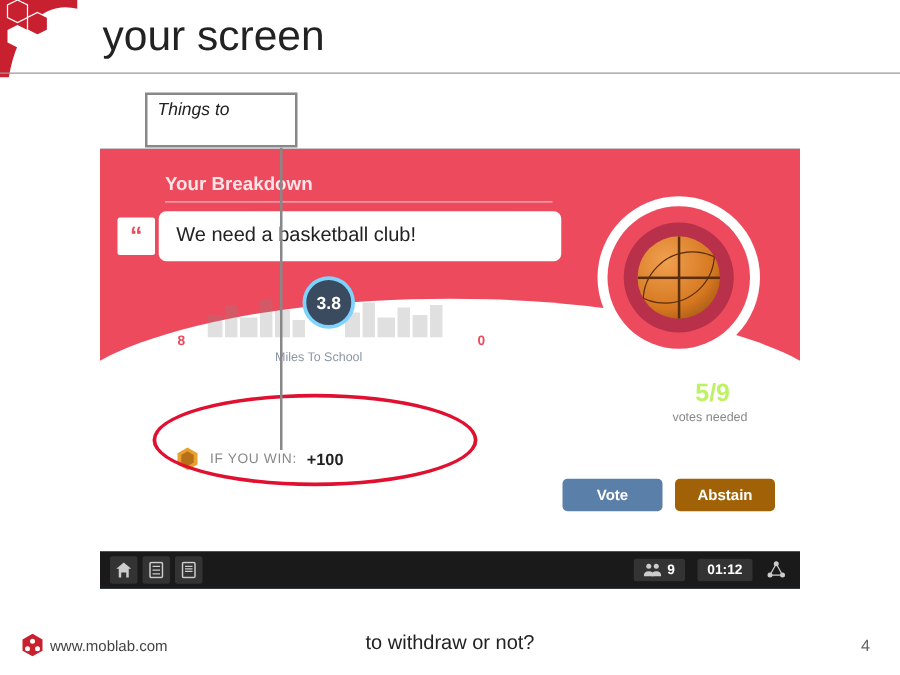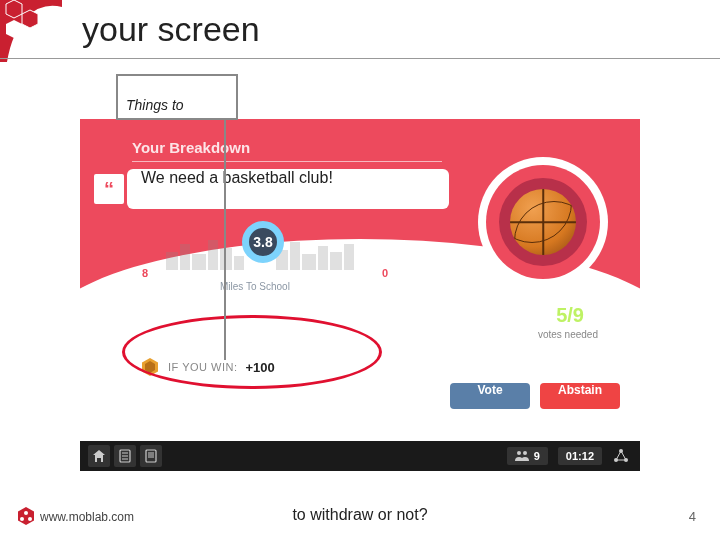--- a/index.html
+++ b/index.html
@@ -5,71 +5,71 @@
   * { box-sizing: border-box; margin: 0; padding: 0; }
   body { width: 720px; height: 540px; font-family: Arial, sans-serif; position: relative; background: #fff; overflow: hidden; }
   
   .corner-logo { position: absolute; top: -8px; left: -8px; width: 70px; height: 70px; }
   .corner-logo svg { width: 100%; height: 100%; }
   
   .title { position: absolute; top: 10px; left: 82px; font-size: 34px; font-weight: 400; color: #222; }
   
   .title-line { position: absolute; top: 58px; left: 0; right: 0; height: 1px; background: #999; }
   
-  .callout-box { position: absolute; top: 74px; left: 116px; width: 122px; height: 44px; border: 2px solid #888; background: #fff; padding: 21px 8px; font-style: italic; font-size: 14px; color: #222; line-height: 1.25; z-index: 20; }
+  .callout-box { position: absolute; top: 74px; left: 116px; width: 122px; height: 44px; border: 2px solid #888; background: #fff; padding: 3px 8px; font-style: italic; font-size: 14px; color: #222; line-height: 1.25; z-index: 20; }
   .callout-line { position: absolute; top: 118px; left: 224px; width: 2px; height: 242px; background: #888; z-index: 19; }
   
   .game-frame { position: absolute; top: 119px; left: 80px; width: 560px; height: 352px; background: #2b3a4f; overflow: hidden; }
   
   .red-bg { position: absolute; top: 0; left: 0; right: 0; height: 170px; background: #ed4a5d; }
   .curve { position: absolute; top: 120px; left: -40px; right: -40px; height: 120px; background: #fff; border-radius: 50% 50% 0 0 / 80% 80% 0 0; }
   .white-lower { position: absolute; top: 175px; left: 0; right: 0; height: 148px; background: #fff; }
   
   .breakdown-label { position: absolute; top: 20px; left: 52px; color: rgba(255,255,255,0.85); font-size: 15px; font-weight: 600; }
   .breakdown-line { position: absolute; top: 42px; left: 52px; width: 310px; height: 1px; background: rgba(255,255,255,0.6); }
   
   .quote-icon { position: absolute; top: 55px; left: 14px; width: 30px; height: 30px; background: #fff; display: flex; align-items: center; justify-content: center; font-size: 20px; color: #ed4a5d; font-weight: bold; border-radius: 2px; }
-  .speech { position: absolute; top: 50px; left: 47px; width: 322px; height: 40px; background: #fff; border-radius: 6px; display: flex; padding: 0 14px; font-size: 16px; color: #222; }
+  .speech { position: absolute; top: 50px; left: 47px; width: 322px; height: 40px; background: #fff; border-radius: 6px; display: flex; align-items: center; padding: 0 14px; font-size: 16px; color: #222; }
   
   .ball-ring { position: absolute; top: 38px; right: 32px; width: 130px; height: 130px; border-radius: 50%; background: #fff; display: flex; align-items: center; justify-content: center; z-index: 5; }
   .ball-ring2 { width: 114px; height: 114px; border-radius: 50%; background: #ed4a5d; display: flex; align-items: center; justify-content: center; }
   .ball-ring3 { width: 88px; height: 88px; border-radius: 50%; background: #b8304a; display: flex; align-items: center; justify-content: center; }
   .basketball { width: 66px; height: 66px; border-radius: 50%; background: radial-gradient(circle at 35% 30%, #f0a050, #d67820 60%, #8a4510); position: relative; overflow: hidden; }
   .basketball::before, .basketball::after { content: ""; position: absolute; background: #5a2e0a; }
   .basketball::before { left: 50%; top: 0; width: 1.5px; height: 100%; transform: translateX(-50%); }
   .basketball::after { top: 50%; left: 0; height: 1.5px; width: 100%; transform: translateY(-50%); }
   .bball-arc1 { position: absolute; width: 80px; height: 80px; border: 1.5px solid #5a2e0a; border-radius: 50%; top: -26px; left: -18px; }
   .bball-arc2 { position: absolute; width: 80px; height: 80px; border: 1.5px solid #5a2e0a; border-radius: 50%; bottom: -26px; right: -18px; }
   
   .skyline { position: absolute; top: 115px; left: 86px; width: 190px; height: 36px; opacity: 0.25; z-index: 3; }
   .skyline rect { fill: #888; }
   
-  .dist-badge { position: absolute; top: 102px; left: 162px; width: 42px; height: 42px; background: #3a4a5f; border: 7px solid #7dd3fc; border-radius: 50%; display: flex; align-items: center; justify-content: center; color: #fff; font-weight: bold; font-size: 14px; z-index: 6; }
+  .dist-badge { position: absolute; top: 102px; left: 162px; width: 42px; height: 42px; background: #3a4a5f; border: 3px solid #7dd3fc; border-radius: 50%; display: flex; align-items: center; justify-content: center; color: #fff; font-weight: bold; font-size: 14px; z-index: 6; }
   
   .axis-left { position: absolute; top: 148px; left: 62px; font-size: 11px; color: #ed4a5d; font-weight: 600; z-index: 4; }
   .axis-right { position: absolute; top: 148px; left: 302px; font-size: 11px; color: #ed4a5d; font-weight: 600; z-index: 4; }
   .axis-label { position: absolute; top: 162px; left: 140px; font-size: 10px; color: #5a6a7d; z-index: 4; opacity: 0.7; }
   
   .votes-frac { position: absolute; top: 185px; right: 56px; font-size: 20px; font-weight: bold; color: #bef264; z-index: 4; }
   .votes-needed { position: absolute; top: 210px; right: 42px; font-size: 10px; color: #888; z-index: 4; }
   
   .info-row { position: absolute; left: 60px; display: flex; align-items: center; gap: 8px; z-index: 4; }
   .info-row.r1 { top: 208px; }
   .info-row.r2 { top: 238px; }
   .hex-icon { width: 20px; height: 20px; position: relative; }
   .hex-icon svg { width: 100%; height: 100%; }
   .info-label { font-size: 11px; color: #888; letter-spacing: 0.5px; }
   .info-value { font-size: 13px; color: #222; font-weight: bold; }
   .info-note { font-size: 9px; color: #aaa; }
   
   .red-oval { position: absolute; top: 196px; left: 42px; width: 260px; height: 74px; border: 3px solid #e01030; border-radius: 50%; z-index: 10; }
   
-  .action-btn { position: absolute; width: 80px; height: 26px; border-radius: 4px; display: flex; align-items: flex-start; justify-content: center; color: #fff; font-size: 12px; font-weight: 600; z-index: 4; cursor: pointer; }
+  .action-btn { position: absolute; width: 80px; height: 26px; border-radius: 4px; display: flex; align-items: center; justify-content: center; color: #fff; font-size: 12px; font-weight: 600; z-index: 4; cursor: pointer; }
   .btn-vote { top: 264px; right: 110px; background: #5a7fa8; }
-  .btn-abstain { top: 264px; right: 20px; background: #ef4444; }
+  .btn-abstain { top: 264px; right: 20px; background: #a16207; }
   
   .bottom-bar { position: absolute; bottom: 0; left: 0; right: 0; height: 30px; background: #1a1a1a; display: flex; align-items: center; z-index: 15; }
   .bb-left { display: flex; gap: 4px; padding-left: 8px; }
   .bb-icon { width: 22px; height: 22px; background: #333; display: flex; align-items: center; justify-content: center; color: #ccc; font-size: 13px; border-radius: 2px; }
   .bb-right { margin-left: auto; display: flex; align-items: center; gap: 10px; padding-right: 10px; }
   .bb-chip { background: #333; color: #fff; font-size: 11px; font-weight: bold; padding: 3px 8px; border-radius: 2px; display: flex; align-items: center; gap: 5px; }
   .bb-net { width: 18px; height: 18px; }
   
   .footer-logo { position: absolute; bottom: 14px; left: 16px; width: 20px; height: 20px; }
   .footer-url { position: absolute; bottom: 16px; left: 40px; font-size: 12px; color: #444; }

